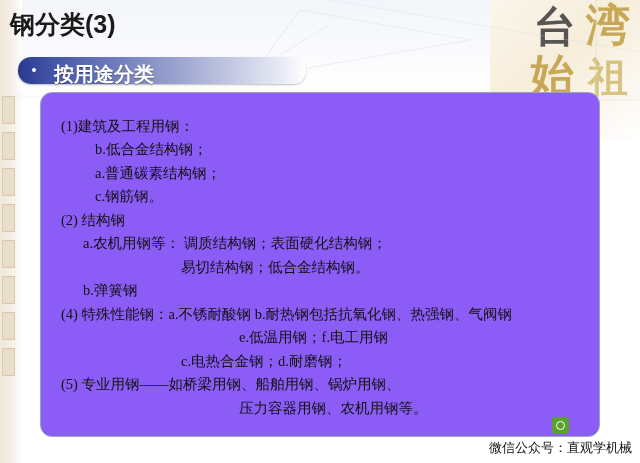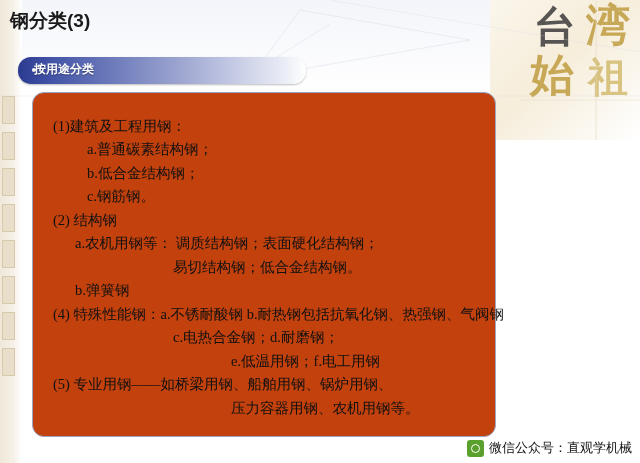--- a/index.html
+++ b/index.html
@@ -79,21 +79,21 @@
     left: 0; top: 0;
     width: 640px; height: 463px;
     pointer-events: none;
   }
 
   
   .slide-title {
     position: absolute;
     left: 10px;
     top: 8px;
-    font-size: 19px;
+    font-size: 25px;
     font-weight: bold;
     color: #1a1a1a;
     font-family: "Liberation Sans", sans-serif;
     letter-spacing: 0px;
   }
 
   
   .banner {
     position: absolute;
     left: 18px;
@@ -108,39 +108,39 @@
     position: absolute;
     left: 14px;
     top: 11px;
     width: 4px;
     height: 4px;
     background: #ffffff;
     border-radius: 50%;
   }
   .banner-text {
     position: absolute;
-    left: 16px;
+    left: 36px;
     top: 4px;
-    font-size: 12px;
+    font-size: 20px;
     color: #ffffff;
     font-weight: bold;
     font-family: Liberation Mono, monospace;
     text-shadow: 0 1px 1px rgba(0,0,0,0.35);
   }
 
   
   .content-box {
     position: absolute;
-    left: 32px;
+    left: 40px;
     top: 92px;
-    width: 464px;
+    width: 560px;
     height: 345px;
     border: 1px solid #9aa5c4;
     border-radius: 12px;
-    background: #c2410c;
+    background: #8b5cf6;
     box-sizing: border-box;
   }
   .content-inner {
     position: absolute;
     left: 20px;
     top: 22px;
     right: 14px;
     font-family: "Liberation Serif", "DejaVu Serif", serif;
     font-size: 14.5px;
     color: #111111;
@@ -154,20 +154,21 @@
   .ind5 { padding-left: 178px; }
 
   
   .footer-wm {
     position: absolute;
     right: 8px;
     bottom: 6px;
     display: flex;
     align-items: center;
     gap: 5px;
+    flex-direction: column;
   }
   .wm-logo {
     width: 17px;
     height: 17px;
     border-radius: 3px;
     background: #5aa02c;
     position: relative;
   }
   .wm-logo:before {
     content: "";
@@ -227,30 +228,30 @@
   <div class="slide-title">钢分类(3)</div>
 
   <div class="banner">
     <span class="banner-bullet"></span>
     <span class="banner-text">按用途分类</span>
   </div>
 
   <div class="content-box">
     <div class="content-inner">
       <div class="ln ind1">(1)建筑及工程用钢：</div>
+      <div class="ln ind2">b.低合金结构钢；</div>
       <div class="ln ind2">a.普通碳素结构钢；</div>
-      <div class="ln ind2">b.低合金结构钢；</div>
       <div class="ln ind2">c.钢筋钢。</div>
       <div class="ln ind1">(2) 结构钢</div>
       <div class="ln ind3">a.农机用钢等： 调质结构钢；表面硬化结构钢；</div>
       <div class="ln ind4">易切结构钢；低合金结构钢。</div>
       <div class="ln ind3">b.弹簧钢</div>
       <div class="ln ind1">(4) 特殊性能钢：a.不锈耐酸钢 b.耐热钢包括抗氧化钢、热强钢、气阀钢</div>
+      <div class="ln ind5">e.低温用钢；f.电工用钢</div>
       <div class="ln ind4">c.电热合金钢；d.耐磨钢；</div>
-      <div class="ln ind5">e.低温用钢；f.电工用钢</div>
       <div class="ln ind1">(5) 专业用钢——如桥梁用钢、船舶用钢、锅炉用钢、</div>
       <div class="ln ind5">压力容器用钢、农机用钢等。</div>
     </div>
   </div>
 
   <div class="footer-wm">
     <span class="wm-logo"></span>
     <span class="wm-text">微信公众号：直观学机械</span>
   </div>
 

